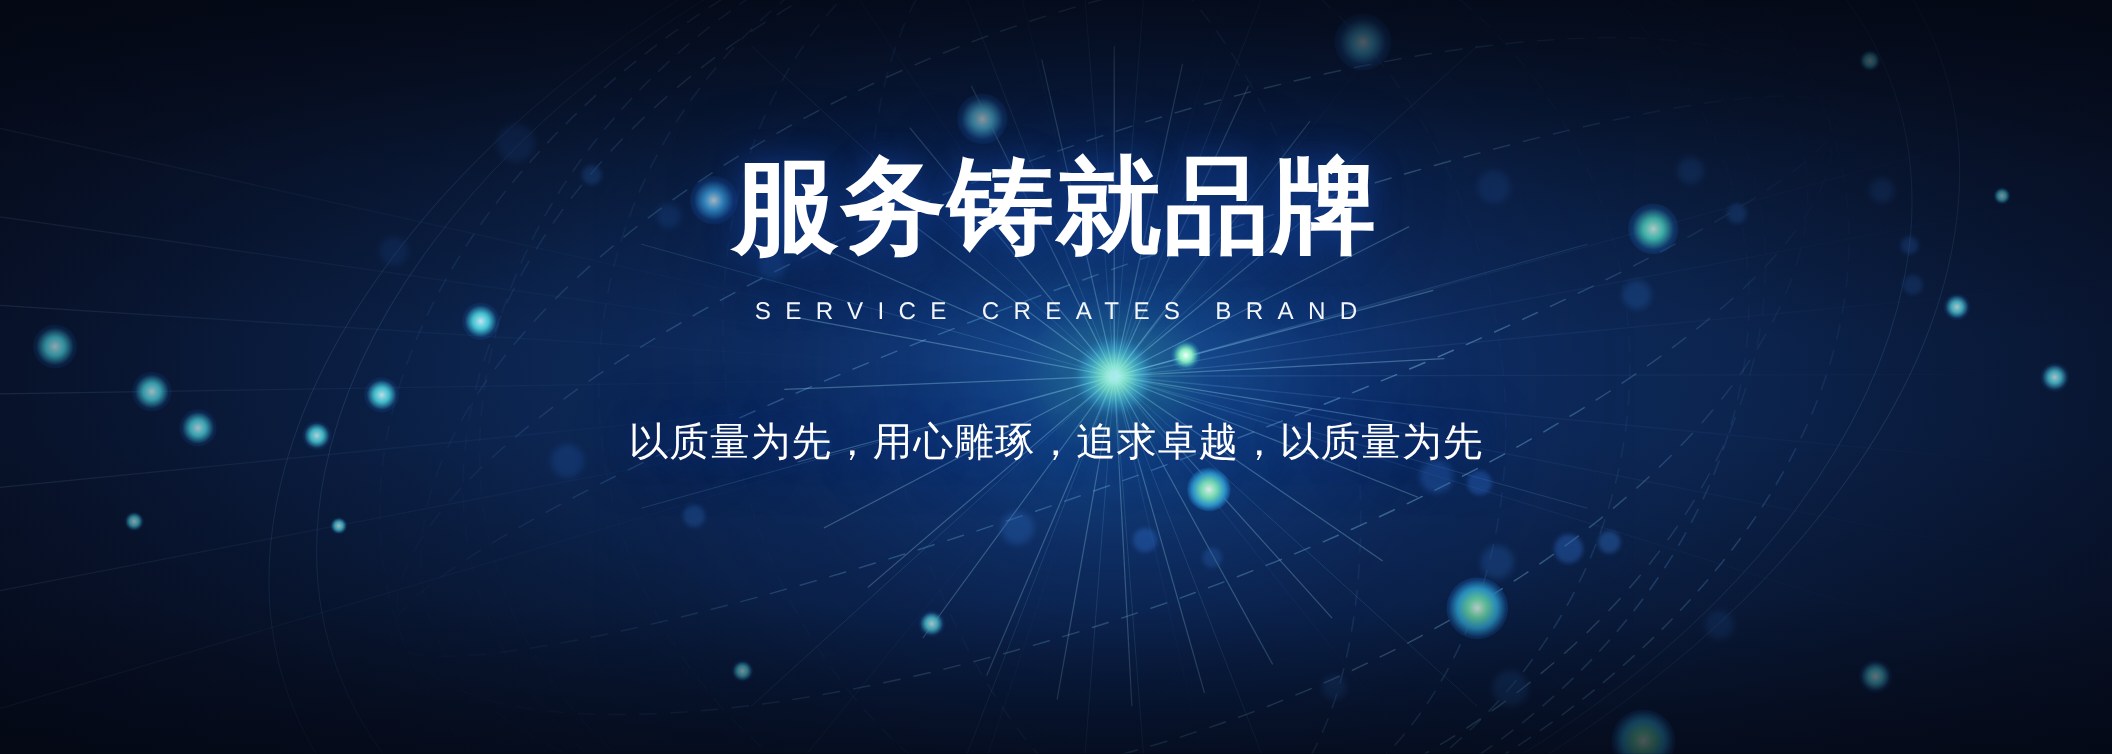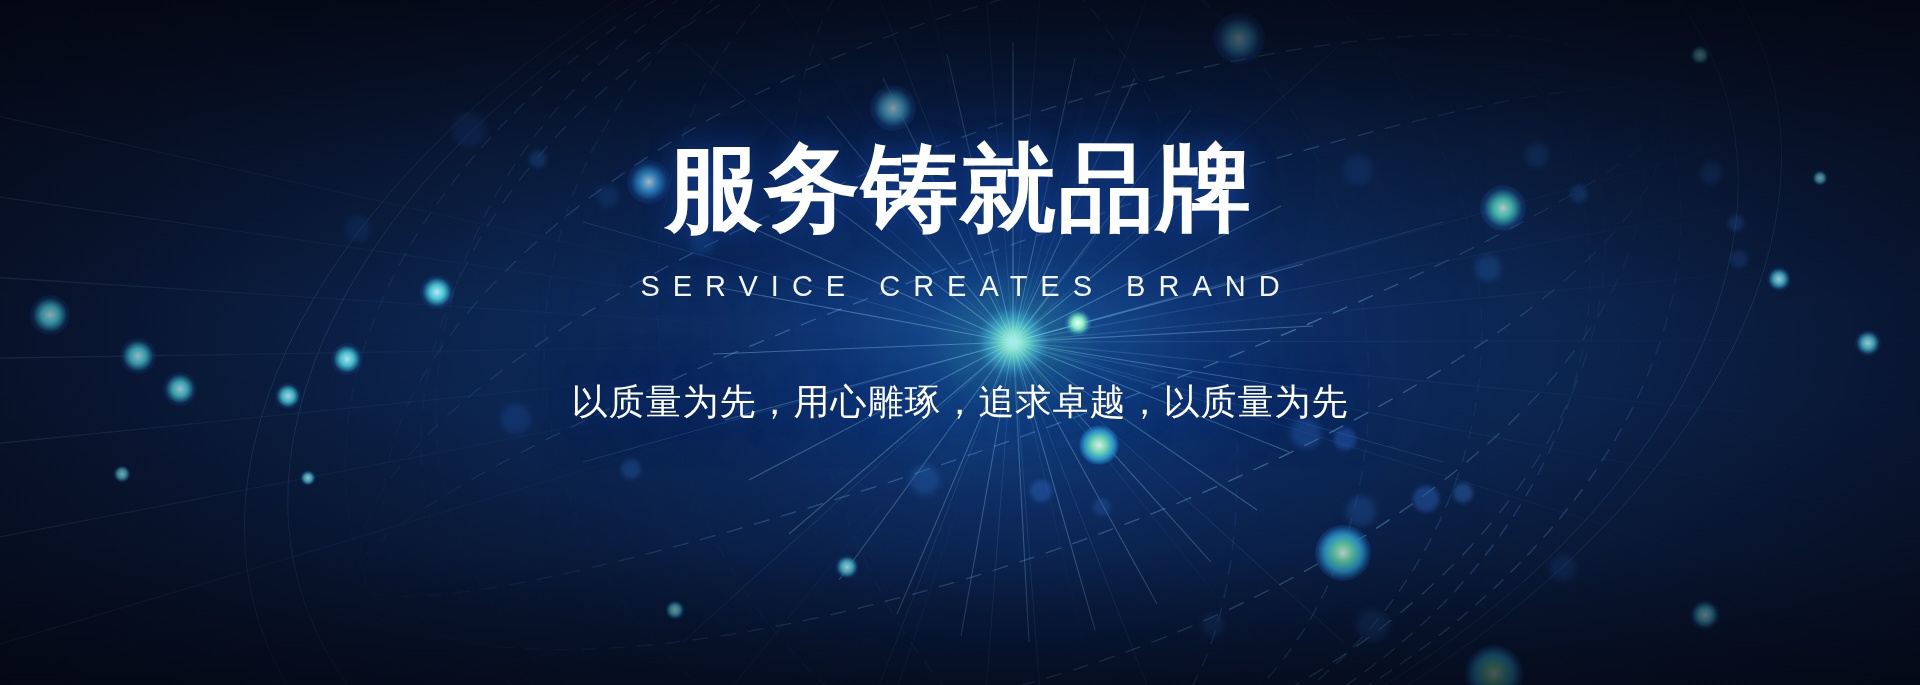--- a/index.html
+++ b/index.html
@@ -112,21 +112,21 @@
     font-weight: bold;
     color: #ffffff;
     letter-spacing: 2px;
     text-shadow: 0 0 26px rgba(20,70,160,0.75), 0 0 60px rgba(10,40,110,0.55);
   }
   .subtitle {
     position: absolute;
     left: 0;
     right: 0;
     top: 270px;
-    font-size: 29px;
+    font-size: 22px;
     font-weight: 400;
     color: #f2f6fb;
     letter-spacing: 13px;
     text-indent: 13px;
     text-shadow: 0 0 18px rgba(20,70,160,0.6);
   }
   .tagline {
     position: absolute;
     left: 0;
     right: 0;

